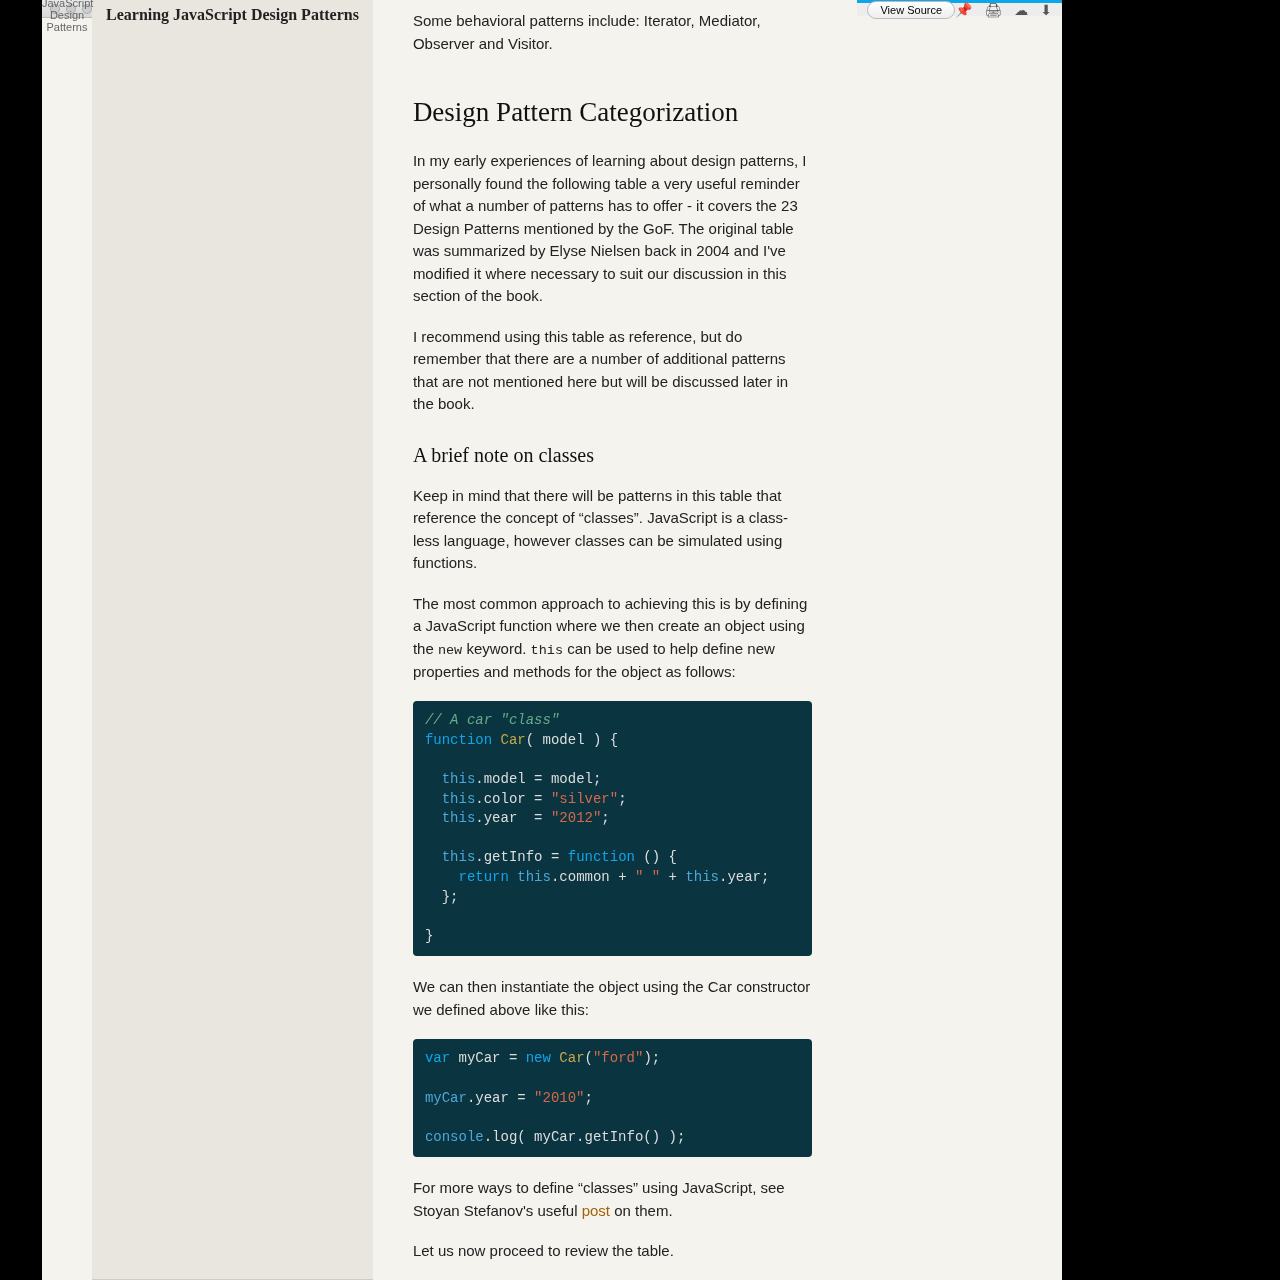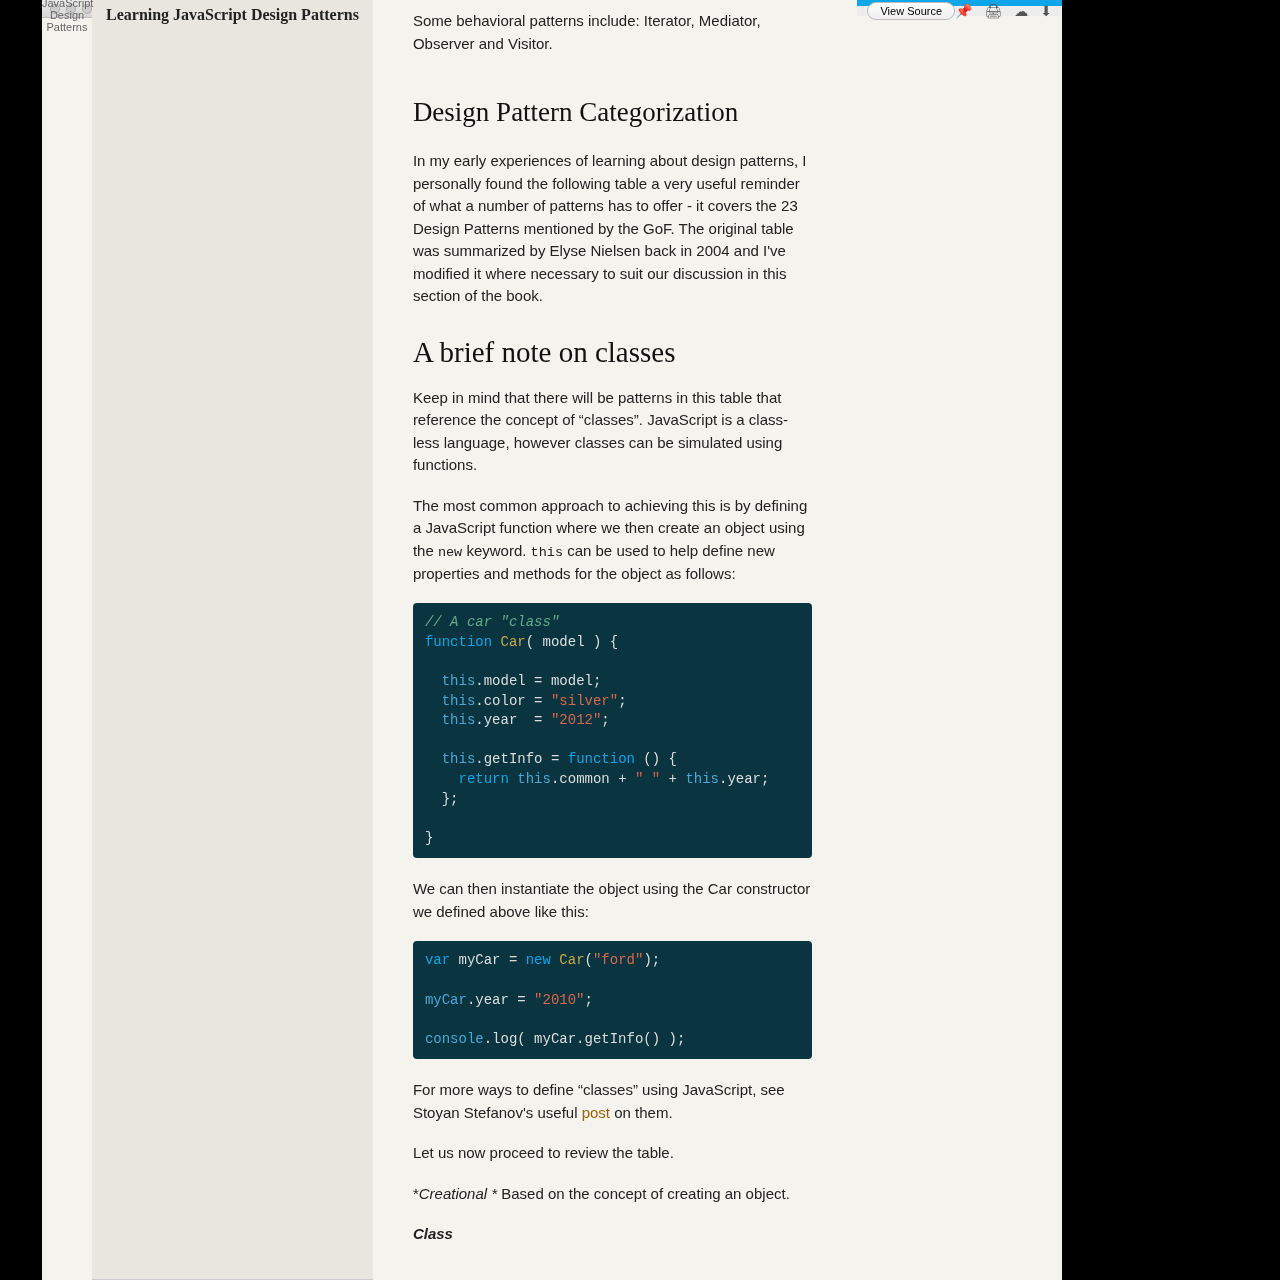--- a/index.html
+++ b/index.html
@@ -6,32 +6,32 @@
 body { font-family: -apple-system, BlinkMacSystemFont, "Segoe UI", Helvetica, Arial, sans-serif; background: #000; width: 1280px; height: 1280px; overflow: hidden; }
 .window { position: absolute; left: 34px; top: 0; width: 1020px; height: 1280px; background: #f5f3ee; display: flex; flex-direction: row; margin-left: 8px; }
 .titlebar { height: 18px; background: linear-gradient(#e8e8e8,#d8d8d8); border-bottom: 1px solid #bbb; display: flex; align-items: center; position: relative; }
 .traffic { display: flex; gap: 6px; padding-left: 8px; }
 .dot { width: 10px; height: 10px; border-radius: 50%; background: #ccc; border: 1px solid #aaa; }
 .title { position: absolute; left: 0; right: 0; text-align: center; font-size: 11px; color: #666; }
 .header { background: #e8e6de; border-bottom: 1px solid #ccc; padding: 6px 14px; font-family: Georgia, serif; font-weight: bold; font-size: 16px; color: #222; }
 .content { flex: 1; overflow-y: auto; padding: 10px 45px 30px 40px; color: #222; }
 .content p { font-size: 15px; line-height: 1.5; margin-bottom: 18px; }
 .content h1 { font-family: Georgia, serif; font-weight: normal; font-size: 27px; margin: 42px 0 22px 0; color: #111; }
-.content h2 { font-family: Georgia, serif; font-weight: normal; font-size: 29px; margin: 28px 0 18px 0; color: #111; }
+.content h2 { font-family: Georgia, serif; font-weight: normal; font-size: 20px; margin: 28px 0 18px 0; color: #111; }
 .inlinecode { font-family: "Courier New", monospace; font-size: 13.5px; }
 .codeblock { background: #0a3540; color: #ddd; font-family: "Courier New", monospace; font-size: 14px; line-height: 1.4; padding: 10px 12px; border-radius: 4px; margin-bottom: 20px; white-space: pre; }
 .c-cm { color: #6a8; font-style: italic; }
 .c-kw { color: #0ea5e9; }
 .c-cl { color: #c8a84a; }
 .c-th { color: #4aa8d8; }
 .c-st { color: #d8684a; }
 .link { color: #a16207; }
 .em { font-style: italic; }
 .bold { font-weight: bold; }
-.footer { height: 16px; background: #ededed; border-top: 6px solid #0ea5e9; display: flex; align-items: center; justify-content: space-between; padding: 0 10px; }
+.footer { height: 16px; background: #ededed; border-top: 3px solid #0ea5e9; display: flex; align-items: center; justify-content: space-between; padding: 0 10px; }
 .view-source { font-size: 11px; background: linear-gradient(#fff,#eee); border: 1px solid #bbb; border-radius: 10px; padding: 2px 12px; cursor: pointer; }
 .footer-icons { display: flex; gap: 12px; color: #555; font-size: 14px; }
 .footer-icons span { cursor: pointer; }
 </style>
 </head>
 <body>
 
 <div class="window">
 
   <div class="titlebar">
@@ -47,20 +47,21 @@
     <span>Learning JavaScript Design Patterns</span>
   </div>
 
   <div class="content">
 
     <p>Some behavioral patterns include: Iterator, Mediator, Observer and Visitor.</p>
 
     <h1>Design Pattern Categorization</h1>
 
     <p>In my early experiences of learning about design patterns, I personally found the following table a very useful reminder of what a number of patterns has to offer - it covers the 23 Design Patterns mentioned by the GoF. The original table was summarized by Elyse Nielsen back in 2004 and I've modified it where necessary to suit our discussion in this section of the book.</p>
+    <p>I recommend using this table as reference, but do remember that there are a number of additional patterns that are not men­tioned here but will be discussed later in the book.</p>
 
     <h2>A brief note on classes</h2>
 
     <p>Keep in mind that there will be patterns in this table that reference the concept of “classes”. JavaScript is a class-less language, however classes can be simulated using functions.</p>
 
     <p>
       <span>The most common approach to achieving this is by defining a JavaScript function where we then create an object using the </span>
       <span class="inlinecode">new</span>
       <span> keyword. </span>
       <span class="inlinecode">this</span>

